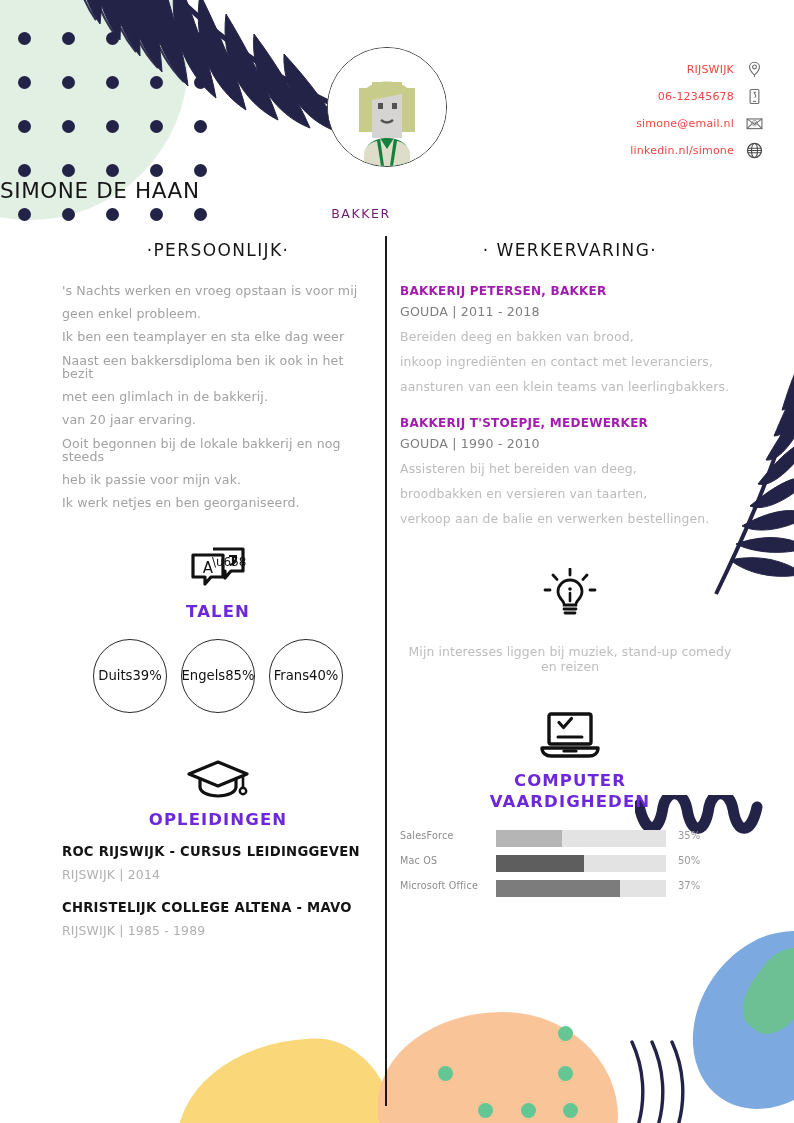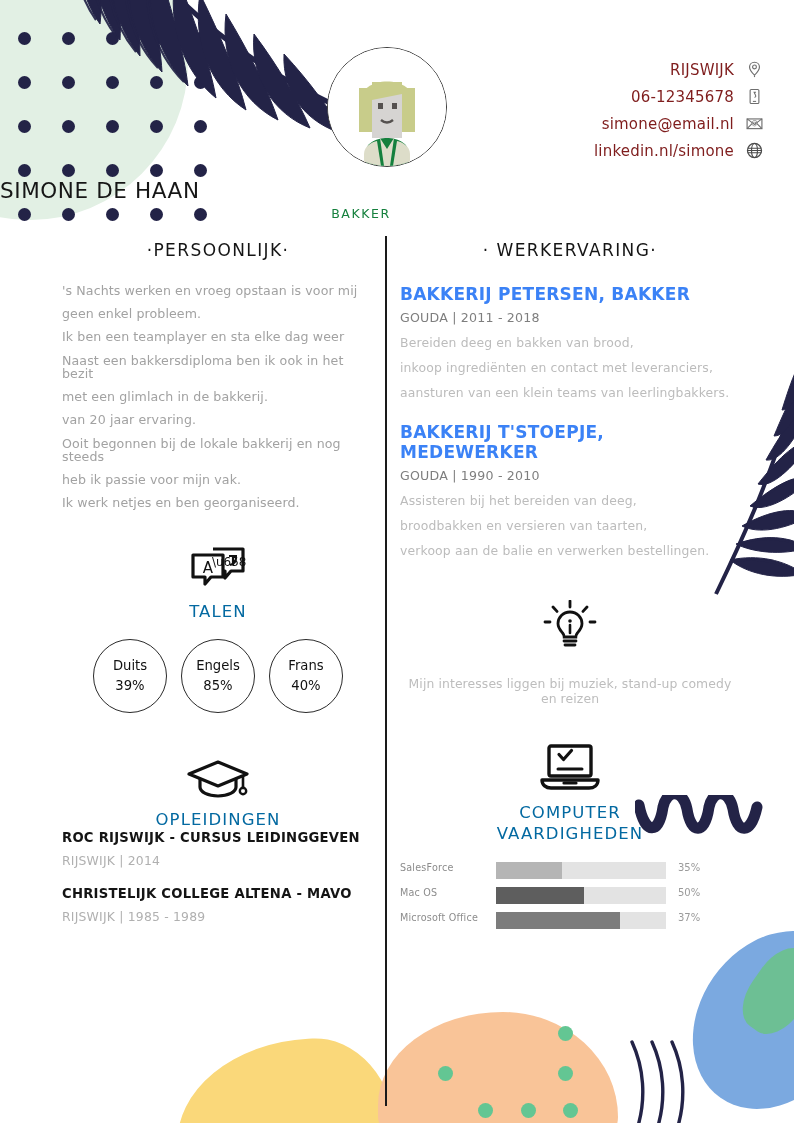--- a/index.html
+++ b/index.html
@@ -31,55 +31,55 @@
      border-radius:42%;transform:rotate(35deg);}
   #arcs{left:626px;top:1038px;width:70px;height:90px;}
   #divider{left:385px;top:236px;width:2px;height:870px;background:#1a1a1a;}
 
   
   .avatar{position:absolute;left:327px;top:47px;width:118px;height:118px;
     border-radius:50%;border:1.4px solid #3a3a3a;overflow:hidden;background:#fff;}
   .name{position:absolute;left:0;top:178px;width:794px;text-align:left;
     font-size:21.5px;letter-spacing:.6px;color:#161616;}
   .role{position:absolute;left:0;top:206px;width:722px;text-align:center;
-    font-size:12.5px;letter-spacing:1.6px;color:#15803d;}
+    font-size:12.5px;letter-spacing:1.6px;color:#701a75;}
 
   .contact{position:absolute;right:30px;top:56px;width:260px;}
   .crow{display:flex;align-items:center;justify-content:flex-end;height:27px;}
-  .crow span.txt{font-size:15px;color:#7f1d1d;letter-spacing:.2px;}
+  .crow span.txt{font-size:11px;color:#ef4444;letter-spacing:.2px;}
   .crow .ic{width:20px;height:20px;margin-left:10px;display:flex;
     align-items:center;justify-content:center;}
 
   
   .col-left{position:absolute;left:62px;top:240px;width:312px;}
   .col-right{position:absolute;left:400px;top:240px;width:340px;}
 
   .sec-title{text-align:center;font-size:17px;letter-spacing:1.4px;color:#151515;}
   .sec-title .d{font-size:17px;}
 
   .para{margin-top:24px;}
   .para p{margin:0 0 10px 0;font-size:12.6px;line-height:1.05;color:#a2a2a2;letter-spacing:.1px;}
 
   .job{margin-bottom:22px;}
-  .job h3{margin:0 0 6px 0;font-size:17px;font-weight:700;color:#3b82f6;letter-spacing:.25px;}
+  .job h3{margin:0 0 6px 0;font-size:12px;font-weight:700;color:#a21caf;letter-spacing:.25px;}
   .job .meta{margin:0 0 10px 0;font-size:12.6px;color:#7e7e7e;letter-spacing:.2px;}
   .job .d{margin:0 0 10px 0;font-size:12.4px;color:#bcbcbc;letter-spacing:.15px;}
 
   .icon-head{text-align:center;}
-  .icon-head .lbl{font-size:16.5px;letter-spacing:1.1px;color:#0369a1;margin-top:4px;line-height:1.28;}
+  .icon-head .lbl{font-size:16.5px;letter-spacing:1.1px;color:#6d28d9;margin-top:4px;line-height:1.28;font-weight:bold;}
 
   .lang-row{display:flex;justify-content:center;gap:14px;margin-top:16px;}
   .lang{width:72px;height:72px;border-radius:50%;border:1.3px solid #2a2a2a;
-    display:flex;flex-direction:column;align-items:center;justify-content:center;}
+    display:flex;flex-direction:row;align-items:center;justify-content:center;}
   .lang .n{font-size:13.2px;color:#111;line-height:1.45;}
   .lang .p{font-size:13.2px;color:#111;line-height:1.45;}
 
   .interest-text{margin-top:16px;font-size:12.4px;color:#bdbdbd;text-align:center;letter-spacing:.1px;}
 
-  .edu{}
+  .edu{margin-top:14px;}
   .edu h3{margin:0 0 8px 0;font-size:13.2px;font-weight:700;color:#141414;letter-spacing:.25px;}
   .edu .meta{margin:0 0 18px 0;font-size:12.4px;color:#b0b0b0;letter-spacing:.2px;}
 
   .skills{margin-top:18px;}
   .srow{display:flex;align-items:flex-start;height:20px;margin-bottom:5px;}
   .srow .sn{width:96px;font-size:9.6px;color:#8c8c8c;letter-spacing:.2px;}
   .srow .track{flex:0 0 170px;height:17px;background:#e3e3e3;position:relative;}
   .srow .fill{position:absolute;left:0;top:0;height:100%;}
   .srow .pv{margin-left:12px;font-size:10px;color:#9a9a9a;}
   #sq{position:absolute;left:635px;top:795px;width:130px;height:40px;}

